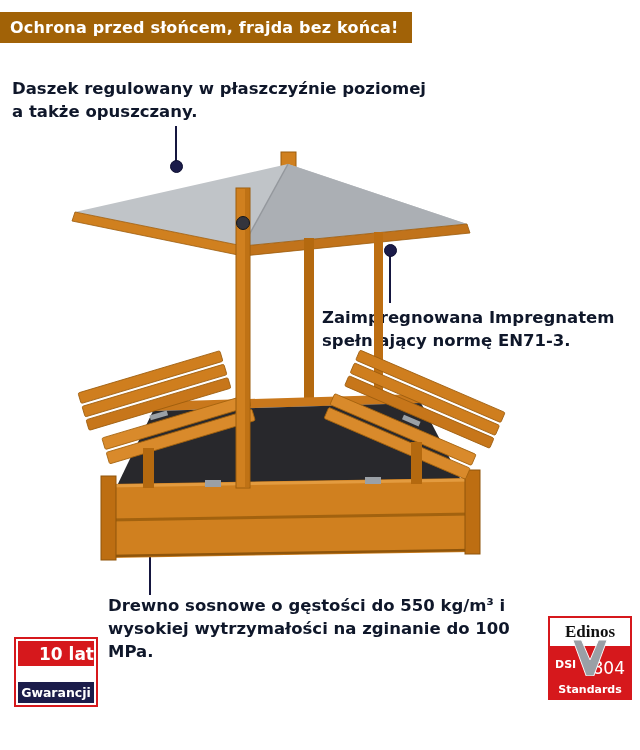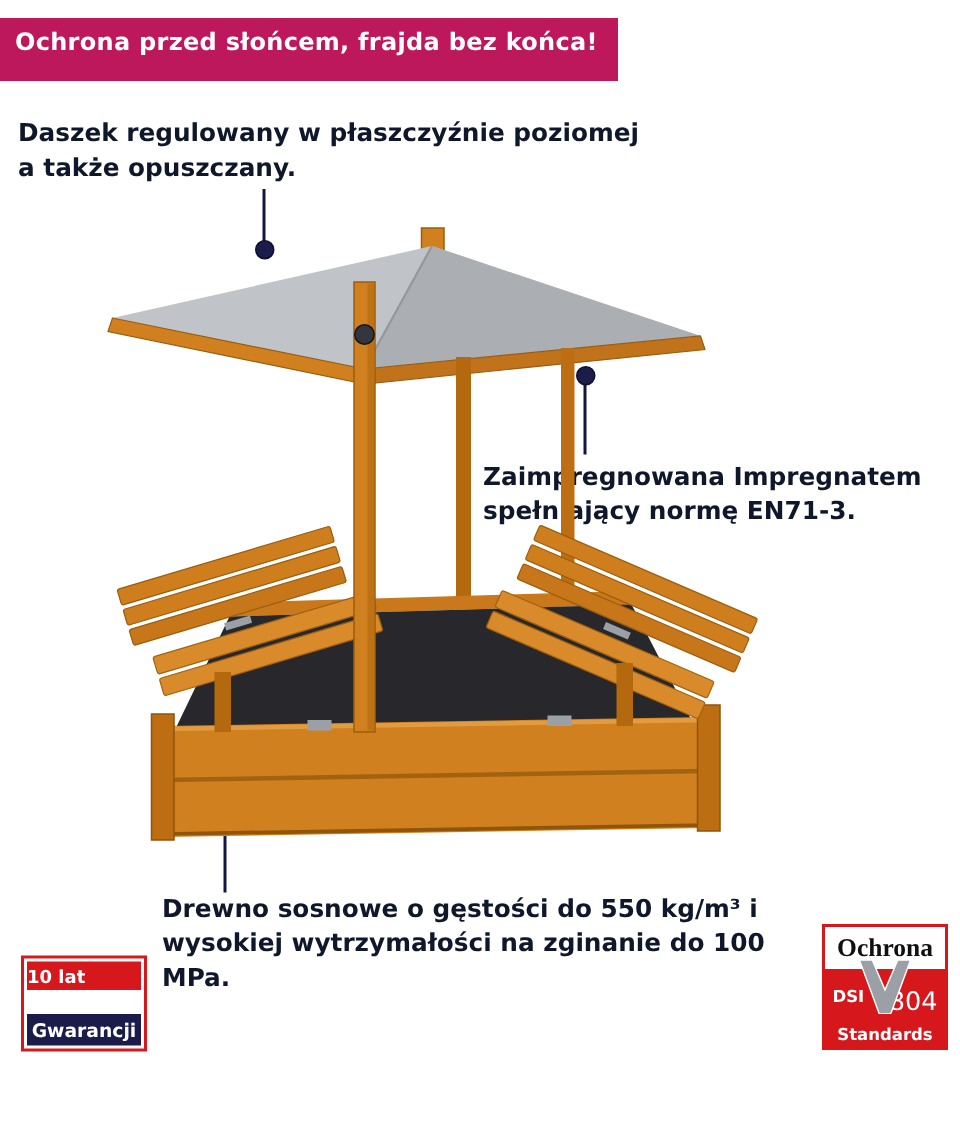--- a/index.html
+++ b/index.html
@@ -6,22 +6,22 @@
   html, body { background: #ffffff; }
   body {
     width: 640px; height: 750px;
     font-family: "DejaVu Sans", "Liberation Sans", sans-serif;
     position: relative; overflow: hidden;
   }
   .page { position: absolute; inset: 0; width: 640px; height: 750px; background: #ffffff; }
 
   
   .banner {
-    position: absolute; left: 0; top: 12px; height: 42px;
-    background: #be185d; color: #ffffff;
+    position: absolute; left: 0; top: 12px; height: 31px;
+    background: #a16207; color: #ffffff;
     font-weight: 700; font-size: 16px; line-height: 31px;
     padding: 0 14px 0 10px; letter-spacing: 0.2px;
     display: inline-block;
   }
 
   
   .logo { position: absolute; left: 440px; top: 52px; display: flex; align-items: center; gap: 8px; }
   .brand-name {
     font-family: "Liberation Serif", serif; font-weight: 700;
     font-size: 38px; color: #161616; letter-spacing: 1.5px;
@@ -48,21 +48,21 @@
   .cd2 { left: 384px; top: 244px; }
   .cd3 { left: 144px; top: 523px; }
 
   .product-svg { position: absolute; left: 55px; top: 150px; }
 
   
   .badge-warranty {
     position: absolute; left: 14px; top: 637px; width: 84px;
     border: 2px solid #d6181c; background: #ffffff; padding: 2px;
   }
-  .bw-top  { background: #d6181c; color: #fff; font-weight: 700; font-size: 12px; text-align: left; padding: 3px 0 2px; }
+  .bw-top  { background: #d6181c; color: #fff; font-weight: 700; font-size: 17px; text-align: right; padding: 3px 0 2px; }
   .bw-bottom { background: #1b1c4a; color: #fff; font-weight: 700; font-size: 12.5px; text-align: center; padding: 3px 0; margin-top: 16px; }
 
   
   .badge-edinos {
     position: absolute; left: 548px; top: 616px; width: 84px; height: 84px;
     border: 2px solid #d6181c; background: #ffffff;
   }
   .be-title {
     position: absolute; top: 4px; left: 0; right: 0; text-align: center;
     font-family: "Liberation Serif", serif; font-weight: 700; font-size: 17px; color: #101010;
@@ -150,21 +150,21 @@
     <rect x="190" y="39" width="5" height="298" fill="#b4690f" opacity="0.6"></rect>
     <circle cx="188" cy="73" r="6.5" fill="#34353d" stroke="#15161a" stroke-width="1"></circle>
   </svg>
 
   <div class="badge-warranty">
     <div class="bw-top">10 lat</div>
     <div class="bw-bottom">Gwarancji</div>
   </div>
 
   <div class="badge-edinos">
-    <div class="be-title">Ochrona</div>
+    <div class="be-title">Edinos</div>
     <div class="be-red">
       <span class="be-left">DSI</span>
       <span class="be-right">804</span>
       <span class="be-bottom">Standards</span>
     </div>
     <svg class="be-v" width="38" height="36" viewBox="0 0 40 38" aria-hidden="true">
       <path d="M2,0 L11,0 L20,21 L29,0 L38,0 L24,38 L16,38 Z" fill="#9aa0a6" stroke="#ffffff" stroke-width="1"></path>
     </svg>
   </div>
 

